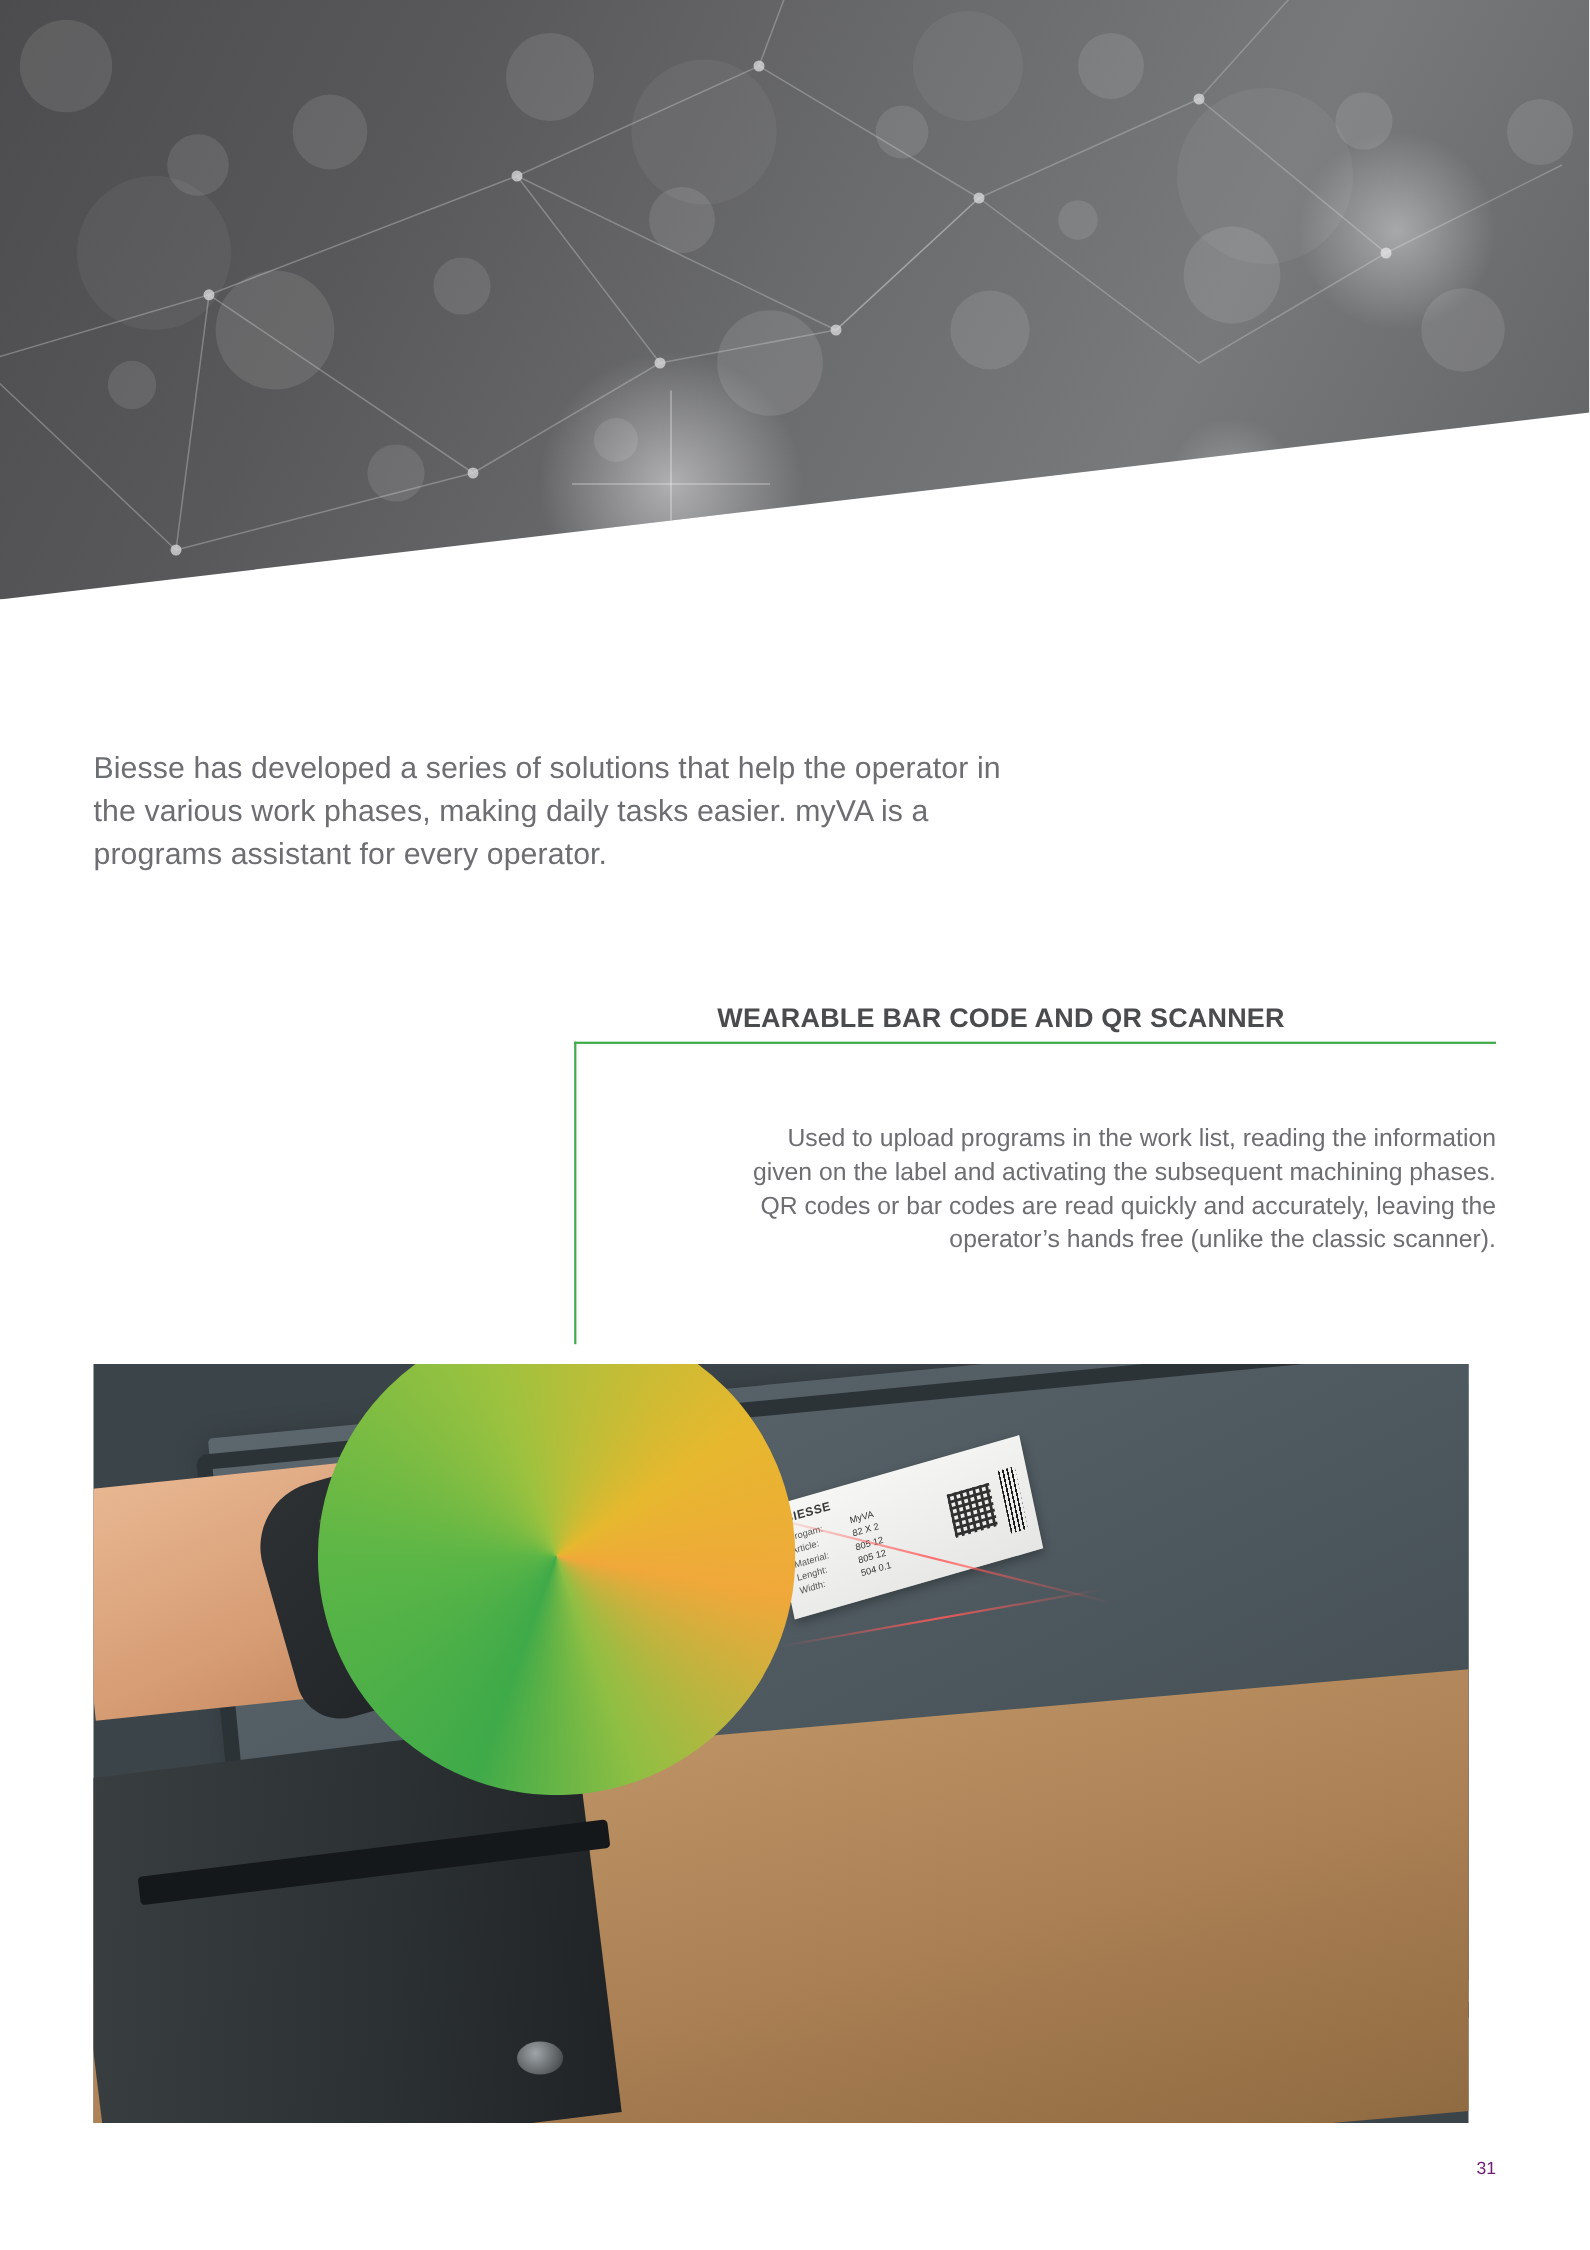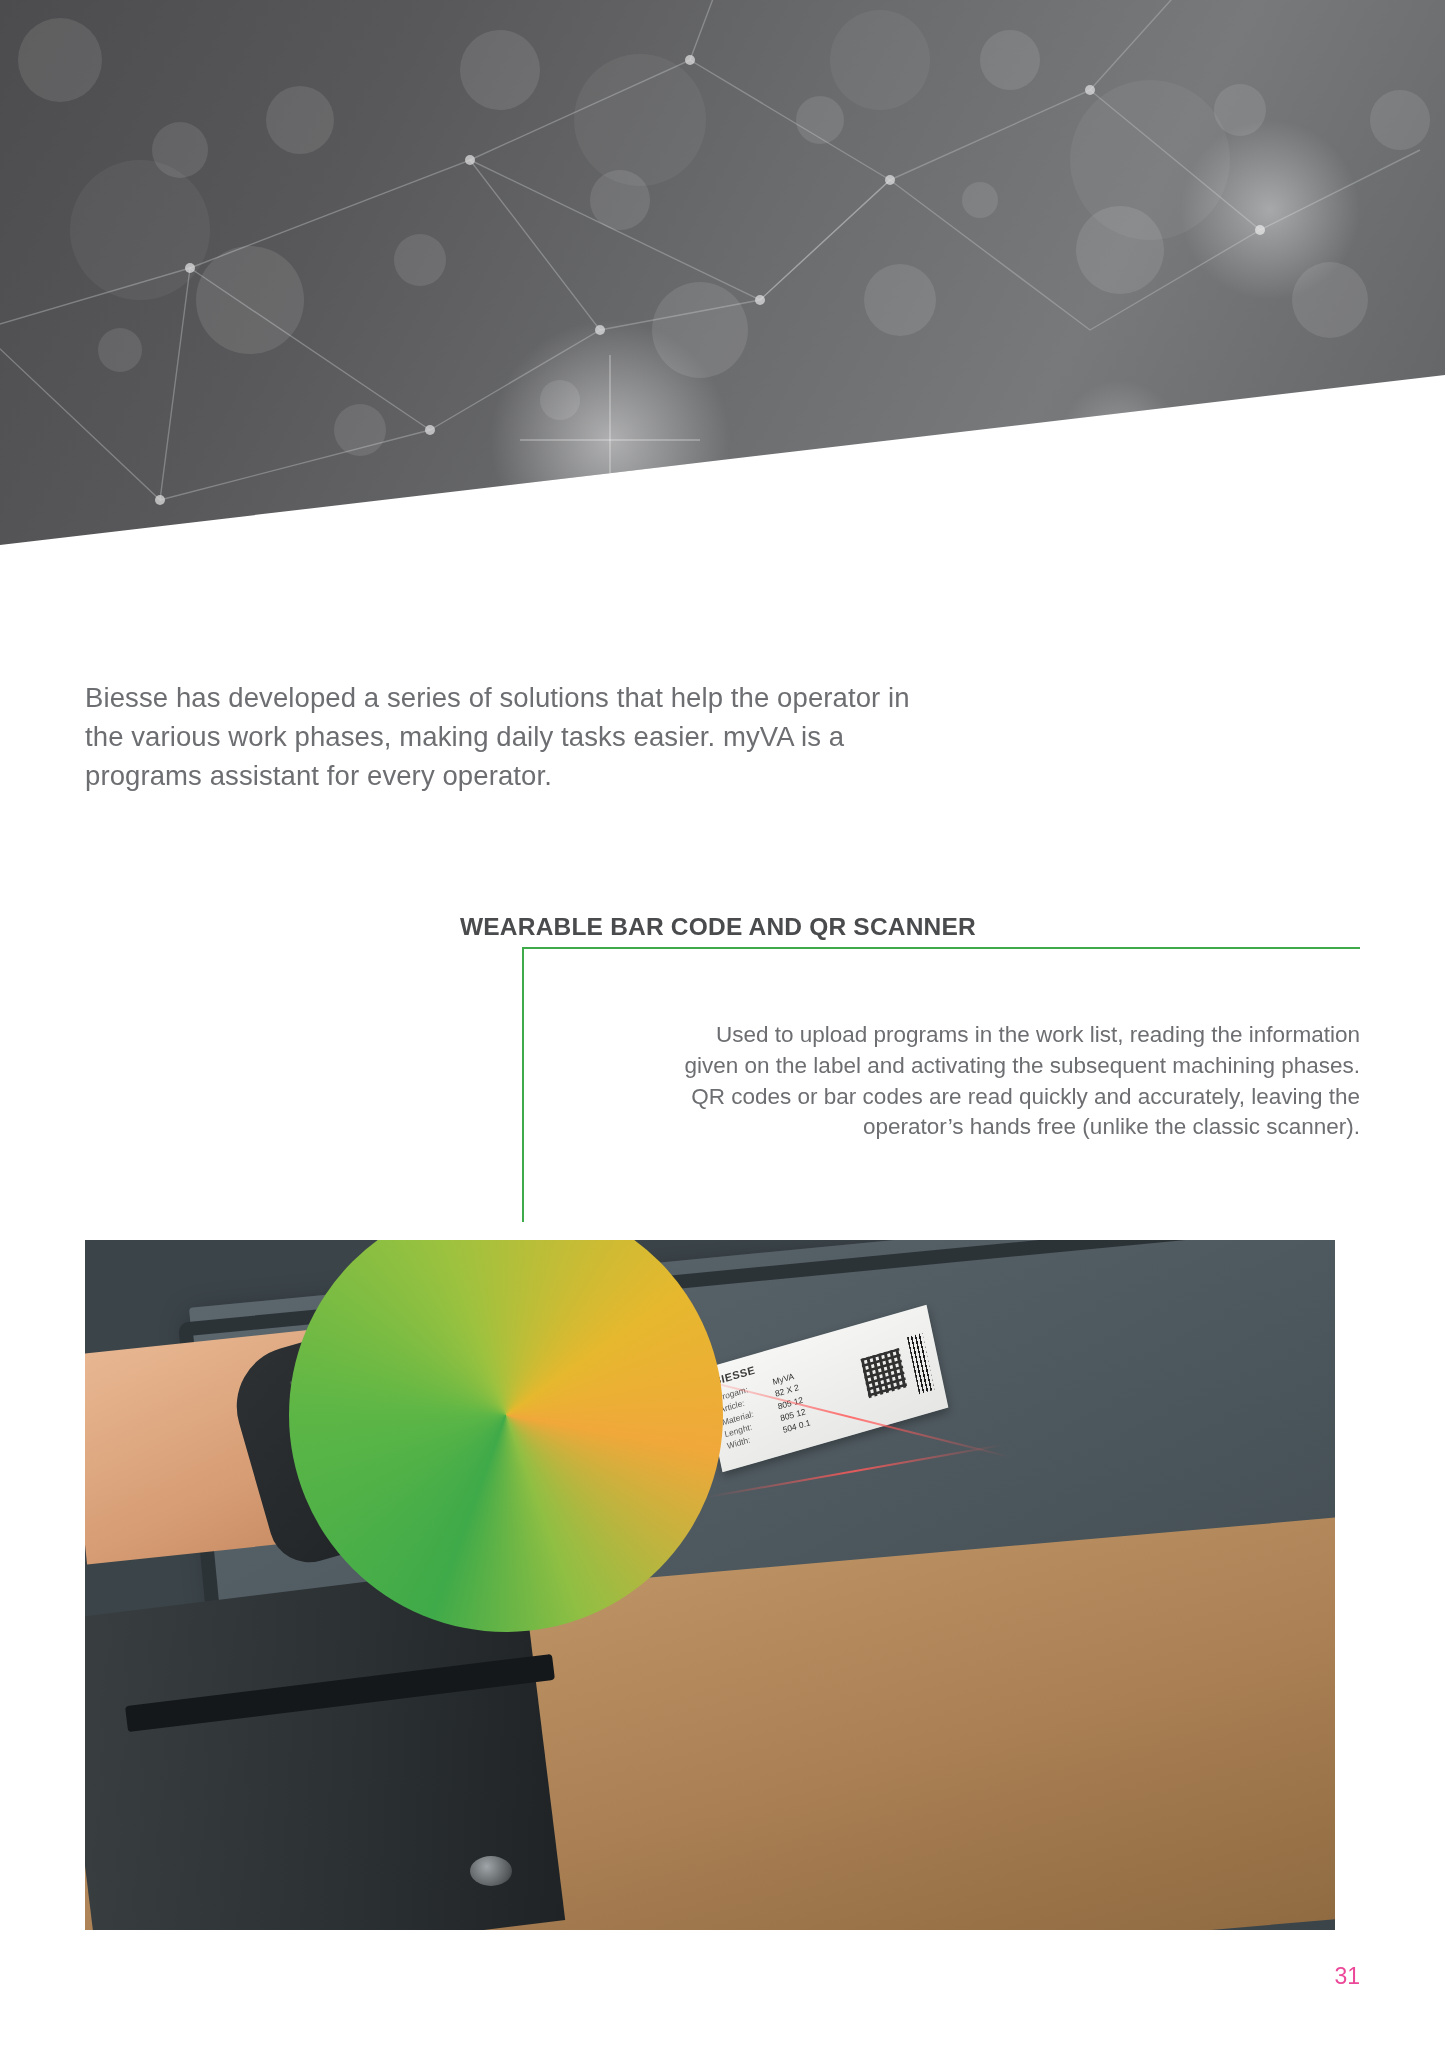--- a/index.html
+++ b/index.html
@@ -48,21 +48,21 @@
     color: #6d6e71;
     letter-spacing: .1px;
   }
 
   
   .feature-title {
     position: absolute;
     right: 85px;
     top: 893px;
     width: 900px;
-    text-align: left;
+    text-align: center;
     font-size: 24.5px;
     font-weight: bold;
     letter-spacing: .2px;
     color: #4a4b4d;
   }
   .feature-rule {
     position: absolute;
     right: 85px;
     top: 947px;
     width: 838px;
@@ -345,22 +345,22 @@
     background:
       linear-gradient(#0000, #0000) padding-box,
       conic-gradient(from 200deg, #3faa49 0deg, #5cb646 70deg, #9cc23f 140deg, #e6b82e 215deg, #f0a83a 260deg, #8fbf43 320deg, #3faa49 360deg) border-box;
   }
 
   
   .page-number {
     position: absolute;
     right: 85px;
     top: 1963px;
-    font-size: 23px;
-    color: #ec4899;
+    font-size: 16px;
+    color: #701a75;
   }
 </style>
 </head>
 <body>
 
 <div class="banner">
   <div class="banner-clip"></div>
   <svg width="1445" height="560" viewBox="0 0 1445 560">
     <defs>
       <clipPath id="bclip">

